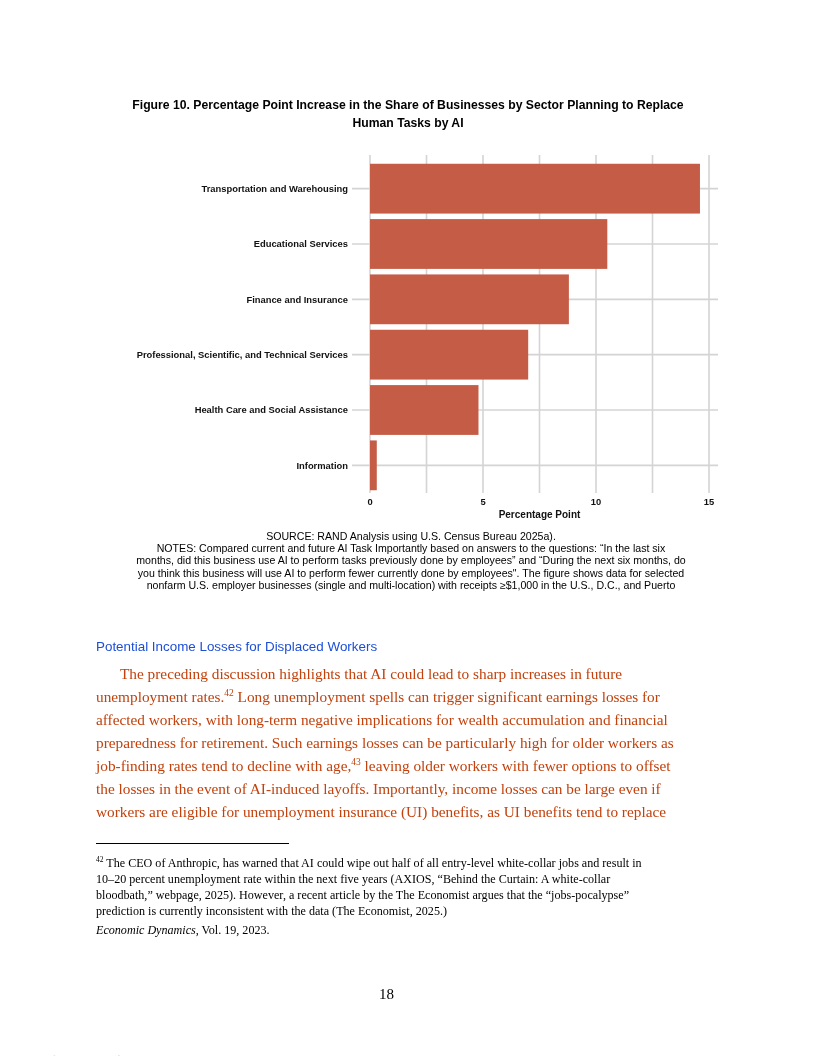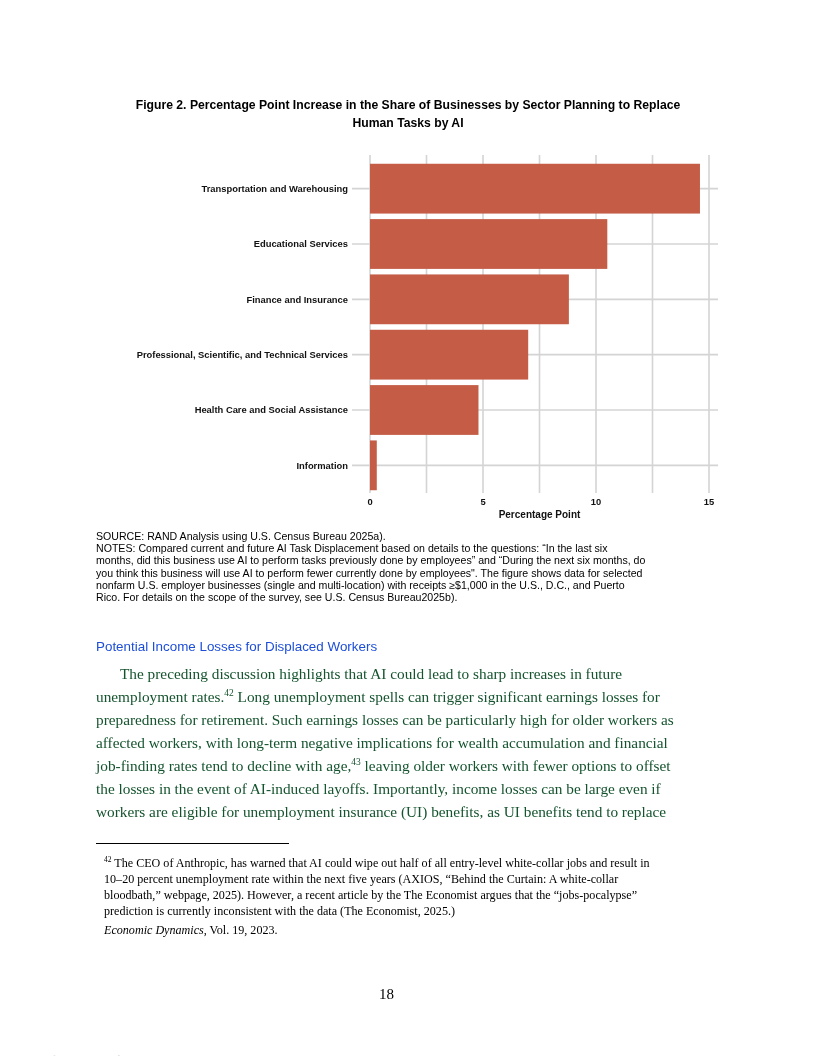--- a/index.html
+++ b/index.html
@@ -10,56 +10,56 @@
     font-weight: bold; font-size: 12.2px; line-height: 18px; color: #000;
   }
   #chart { position: absolute; left: 0; top: 0; }
   .cat-label { font-family: "Liberation Sans", sans-serif; font-weight: bold; font-size: 9.4px; fill: #111; }
   .tick-label { font-family: "Liberation Sans", sans-serif; font-weight: bold; font-size: 9.4px; fill: #111; }
   .axis-title { font-family: "Liberation Sans", sans-serif; font-weight: bold; font-size: 10px; fill: #111; }
   .notes {
     position: absolute; left: 96px; top: 530px; width: 630px;
     font-family: "Liberation Sans", sans-serif; font-size: 10.6px; line-height: 12.2px; color: #000;
   }
-  .notes p { margin: 0; }
+  .notes p { margin: 0; text-align: center; }
   .section-heading {
     position: absolute; left: 96px; top: 639px;
     font-family: "Liberation Sans", sans-serif; font-size: 13.4px; color: #1d4ed8;
   }
   .body-text {
     position: absolute; left: 96px; top: 662px; width: 620px;
-    font-family: "Liberation Serif", serif; font-size: 15.3px; line-height: 23px; color: #14532d;
+    font-family: "Liberation Serif", serif; font-size: 15.3px; line-height: 23px; color: #c2410c;
   }
   .body-text .line { display: block; white-space: nowrap; }
   .body-text .line.first { text-indent: 24px; }
   sup { font-size: 0.62em; vertical-align: super; line-height: 0; }
   .fn-rule { position: absolute; left: 96px; top: 843px; width: 193px; height: 1px; background: #000; }
   .footnotes {
     position: absolute; left: 96px; top: 855px; width: 620px;
     font-family: "Liberation Serif", serif; font-size: 12.1px; line-height: 16px; color: #000;
   }
   .footnotes .fn { margin: 0 0 3px 0; }
-  .footnotes .line { display: block; white-space: nowrap; margin-left: 8px; }
+  .footnotes .line { display: block; white-space: nowrap; }
   .page-number {
     position: absolute; left: 0; top: 986px; width: 773px; text-align: center;
     font-family: "Liberation Serif", serif; font-size: 15px; color: #000;
   }
   .watermark {
     position: absolute; left: 6px; top: 1028px;
     font-family: Liberation Serif, serif; font-size: 20px; color: #d4d4d4;
     letter-spacing: 1px;
     margin-top: 24px;
   }
   .watermark .logo { font-weight: bold; margin-right: 4px; }
 </style>
 </head>
 <body>
 
 <div class="fig-title">
-  <div>Figure 2. Percentage Point Increase in the Share of Businesses by Sector Planning to Replace</div>
+  <div>Figure 10. Percentage Point Increase in the Share of Businesses by Sector Planning to Replace</div>
   <div>Human Tasks by AI</div>
 </div>
 
 <svg id="chart" width="816" height="530" xmlns="http://www.w3.org/2000/svg">
   <g id="grid-layer">
       <line x1="370" x2="370" y1="155" y2="493" stroke="#d4d4d4" stroke-width="1.6"></line>
       <line x1="483" x2="483" y1="155" y2="493" stroke="#d4d4d4" stroke-width="1.6"></line>
       <line x1="596" x2="596" y1="155" y2="493" stroke="#d4d4d4" stroke-width="1.6"></line>
       <line x1="709" x2="709" y1="155" y2="493" stroke="#d4d4d4" stroke-width="1.6"></line>
       <line x1="426.5" x2="426.5" y1="155" y2="493" stroke="#d4d4d4" stroke-width="1.6"></line>
@@ -92,34 +92,33 @@
       <text x="370" y="505" text-anchor="middle" class="tick-label">0</text>
       <text x="483" y="505" text-anchor="middle" class="tick-label">5</text>
       <text x="596" y="505" text-anchor="middle" class="tick-label">10</text>
       <text x="709" y="505" text-anchor="middle" class="tick-label">15</text>
     </g>
   <text id="x-axis-title" class="axis-title" text-anchor="middle" x="539.5" y="518">Percentage Point</text>
 </svg>
 
 <div class="notes">
   <p>SOURCE: RAND Analysis using U.S. Census Bureau 2025a).</p>
-  <p>NOTES: Compared current and future AI Task Displacement based on details to the questions: “In the last six</p>
+  <p>NOTES: Compared current and future AI Task Importantly based on answers to the questions: “In the last six</p>
   <p>months, did this business use AI to perform tasks previously done by employees” and “During the next six months, do</p>
   <p>you think this business will use AI to perform fewer currently done by employees". The figure shows data for selected</p>
   <p>nonfarm U.S. employer businesses (single and multi-location) with receipts ≥$1,000 in the U.S., D.C., and Puerto</p>
-  <p>Rico. For details on the scope of the survey, see U.S. Census Bureau2025b).</p>
 </div>
 
 <div class="section-heading">Potential Income Losses for Displaced Workers</div>
 
 <div class="body-text">
   <span class="line first">The preceding discussion highlights that AI could lead to sharp increases in future</span>
   <span class="line"><span>unemployment rates.</span><sup>42</sup><span> Long unemployment spells can trigger significant earnings losses for</span></span>
+  <span class="line">affected workers, with long-term negative implications for wealth accumulation and financial</span>
   <span class="line">preparedness for retirement. Such earnings losses can be particularly high for older workers as</span>
-  <span class="line">affected workers, with long-term negative implications for wealth accumulation and financial</span>
   <span class="line"><span>job-finding rates tend to decline with age,</span><sup>43</sup><span> leaving older workers with fewer options to offset</span></span>
   <span class="line">the losses in the event of AI-induced layoffs. Importantly, income losses can be large even if</span>
   <span class="line">workers are eligible for unemployment insurance (UI) benefits, as UI benefits tend to replace</span>
 </div>
 
 <div class="fn-rule"></div>
 
 <div class="footnotes">
   <div class="fn">
     <span class="line"><sup>42</sup><span> The CEO of Anthropic, has warned that AI could wipe out half of all entry-level white-collar jobs and result in</span></span>

